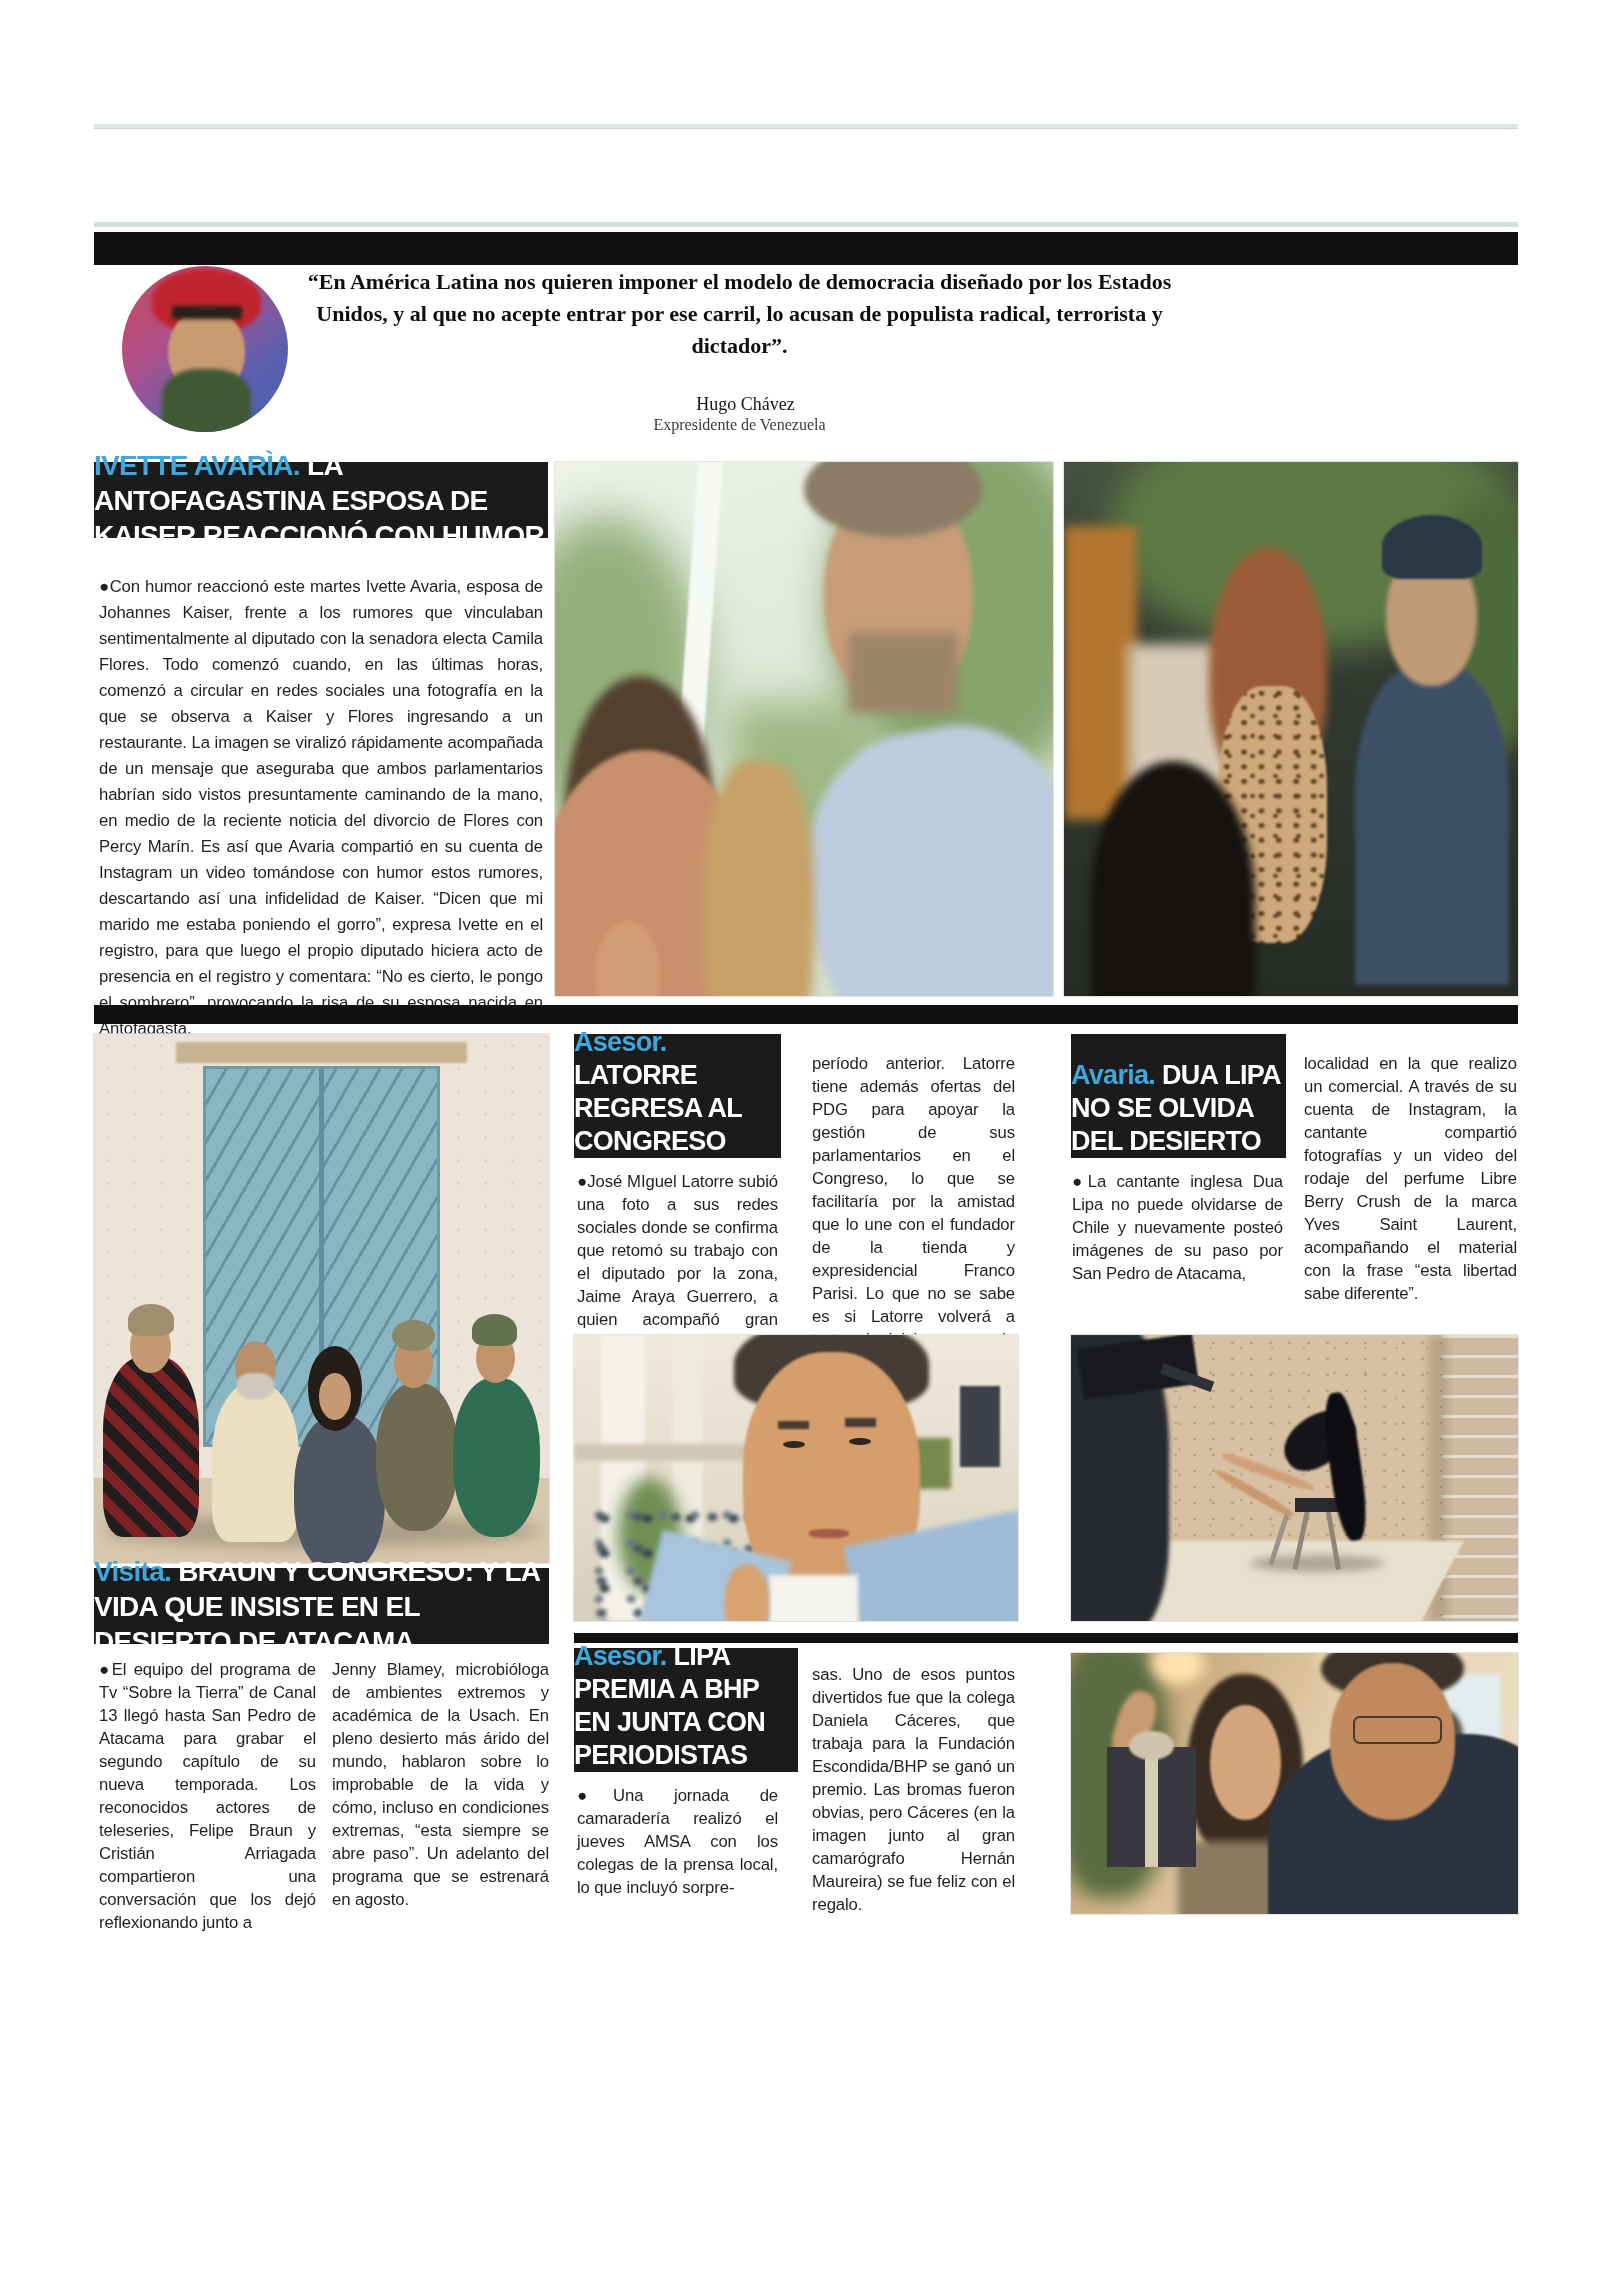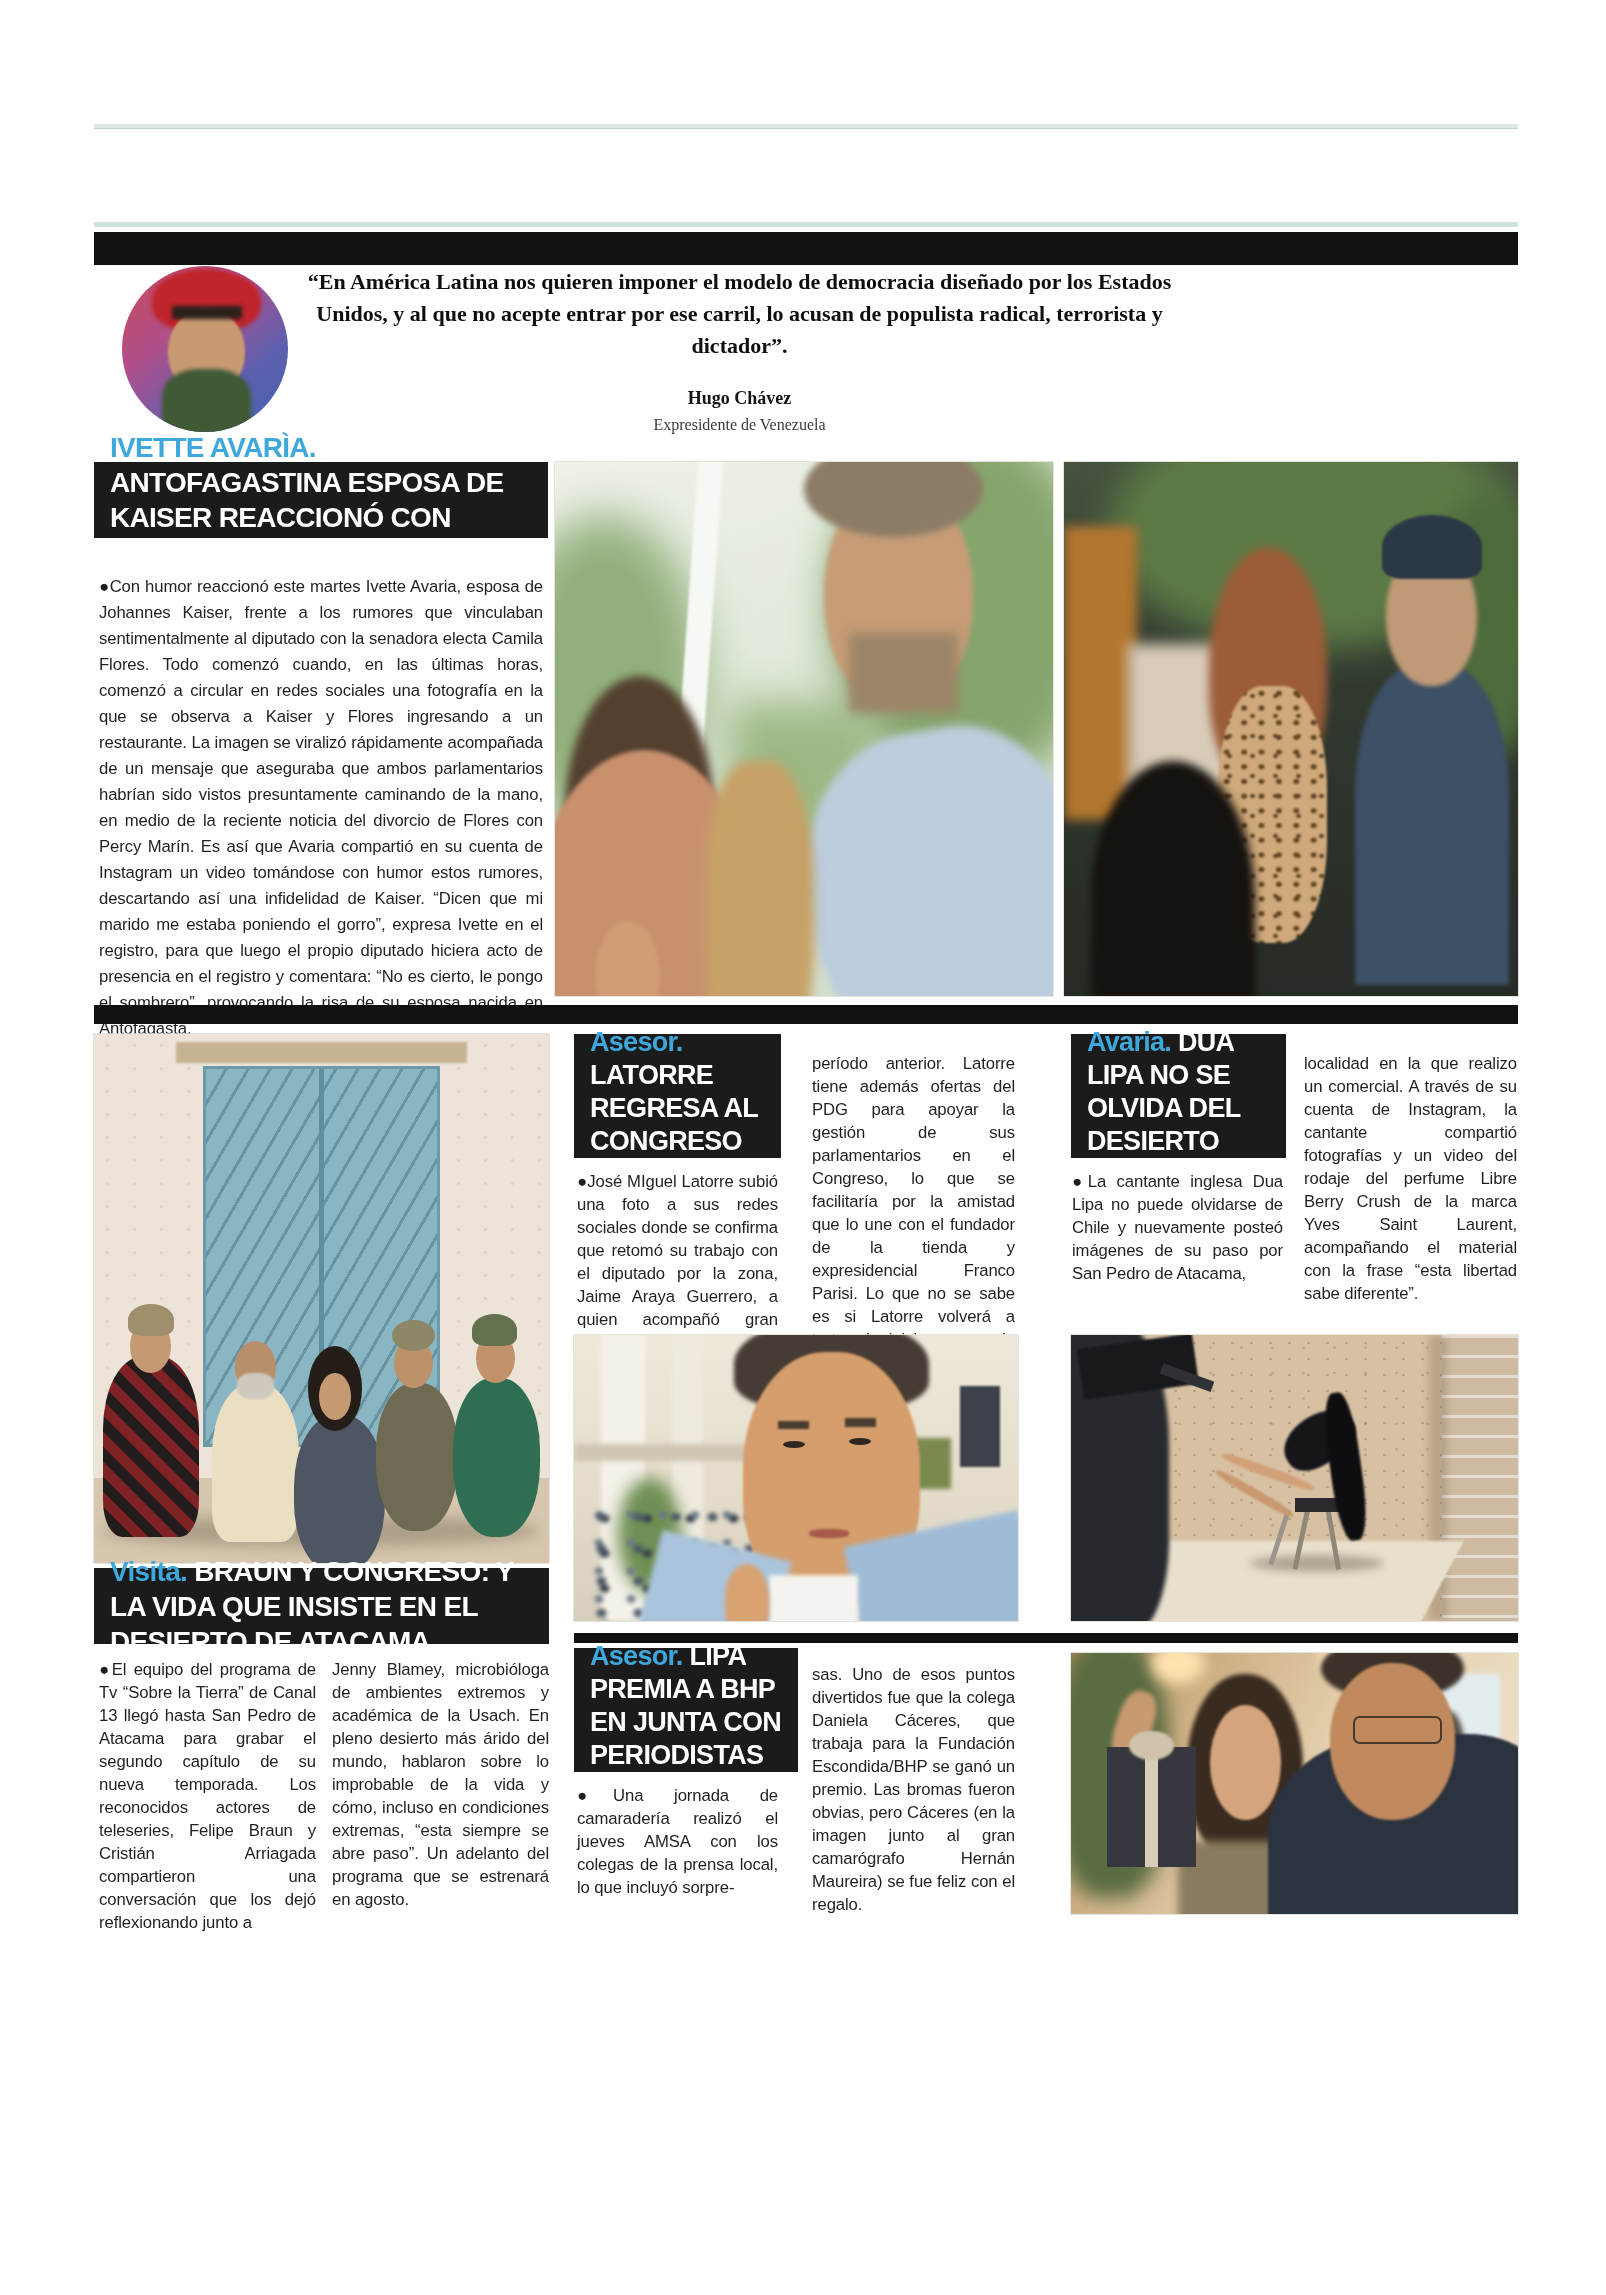--- a/index.html
+++ b/index.html
@@ -20,28 +20,28 @@
   .mast-rule{left:94px;top:232px;width:1424px;height:33px;background:var(--rule-black,#111);}
   .mast-rule-teal{left:94px;top:222px;width:1424px;height:5.4px;background:#cfe3de;}
 
   
   .chavez{left:122px;top:266px;width:166px;height:166px;border-radius:50%;overflow:hidden;
           background:linear-gradient(140deg,#c94a56 0%,#b14f8a 35%,#5e5fae 70%,#3f63b0 100%);}
   .quote-text{left:288px;top:266px;width:903px;text-align:center;
               font-family:"Liberation Serif",serif;font-weight:bold;font-size:22px;line-height:32px;
               color:#0f0f0f;margin:0;}
   .quote-author{left:288px;top:388px;width:903px;text-align:center;font-family:"Liberation Serif",serif;
-                font-weight:bold;font-size:18px;color:#141414;margin:0;}
+                font-weight:normal;font-size:18px;color:#141414;margin:6px;}
   .quote-role{left:288px;top:416px;width:903px;text-align:center;font-family:"Liberation Serif",serif;
               font-size:16px;color:#3a3a3a;margin:0;}
 
   
   .kicker-box{background:var(--headline-box-bg,#1b1b1b);color:var(--headline-text,#fff);
               font-weight:bold;letter-spacing:-0.7px;display:flex;align-items:center;}
-  .kicker-box p{margin:0;padding:0 16px;}
+  .kicker-box p{margin:0;padding:0 0;}
   .kicker{color:var(--accent-blue,#3ea7dc);}
   .hl-big{font-size:28px;line-height:35px;}
   .hl-col{font-size:27px;line-height:33px;align-items:flex-end;}
 
   
   .bodytxt{font-size:16.7px;line-height:26px;color:var(--body-text,#1f1f1f);text-align:justify;
            margin:0;letter-spacing:-0.1px;}
   .bodycol{font-size:16.7px;line-height:23px;color:var(--body-text,#1f1f1f);text-align:justify;
            margin:0;letter-spacing:-0.1px;}
 

